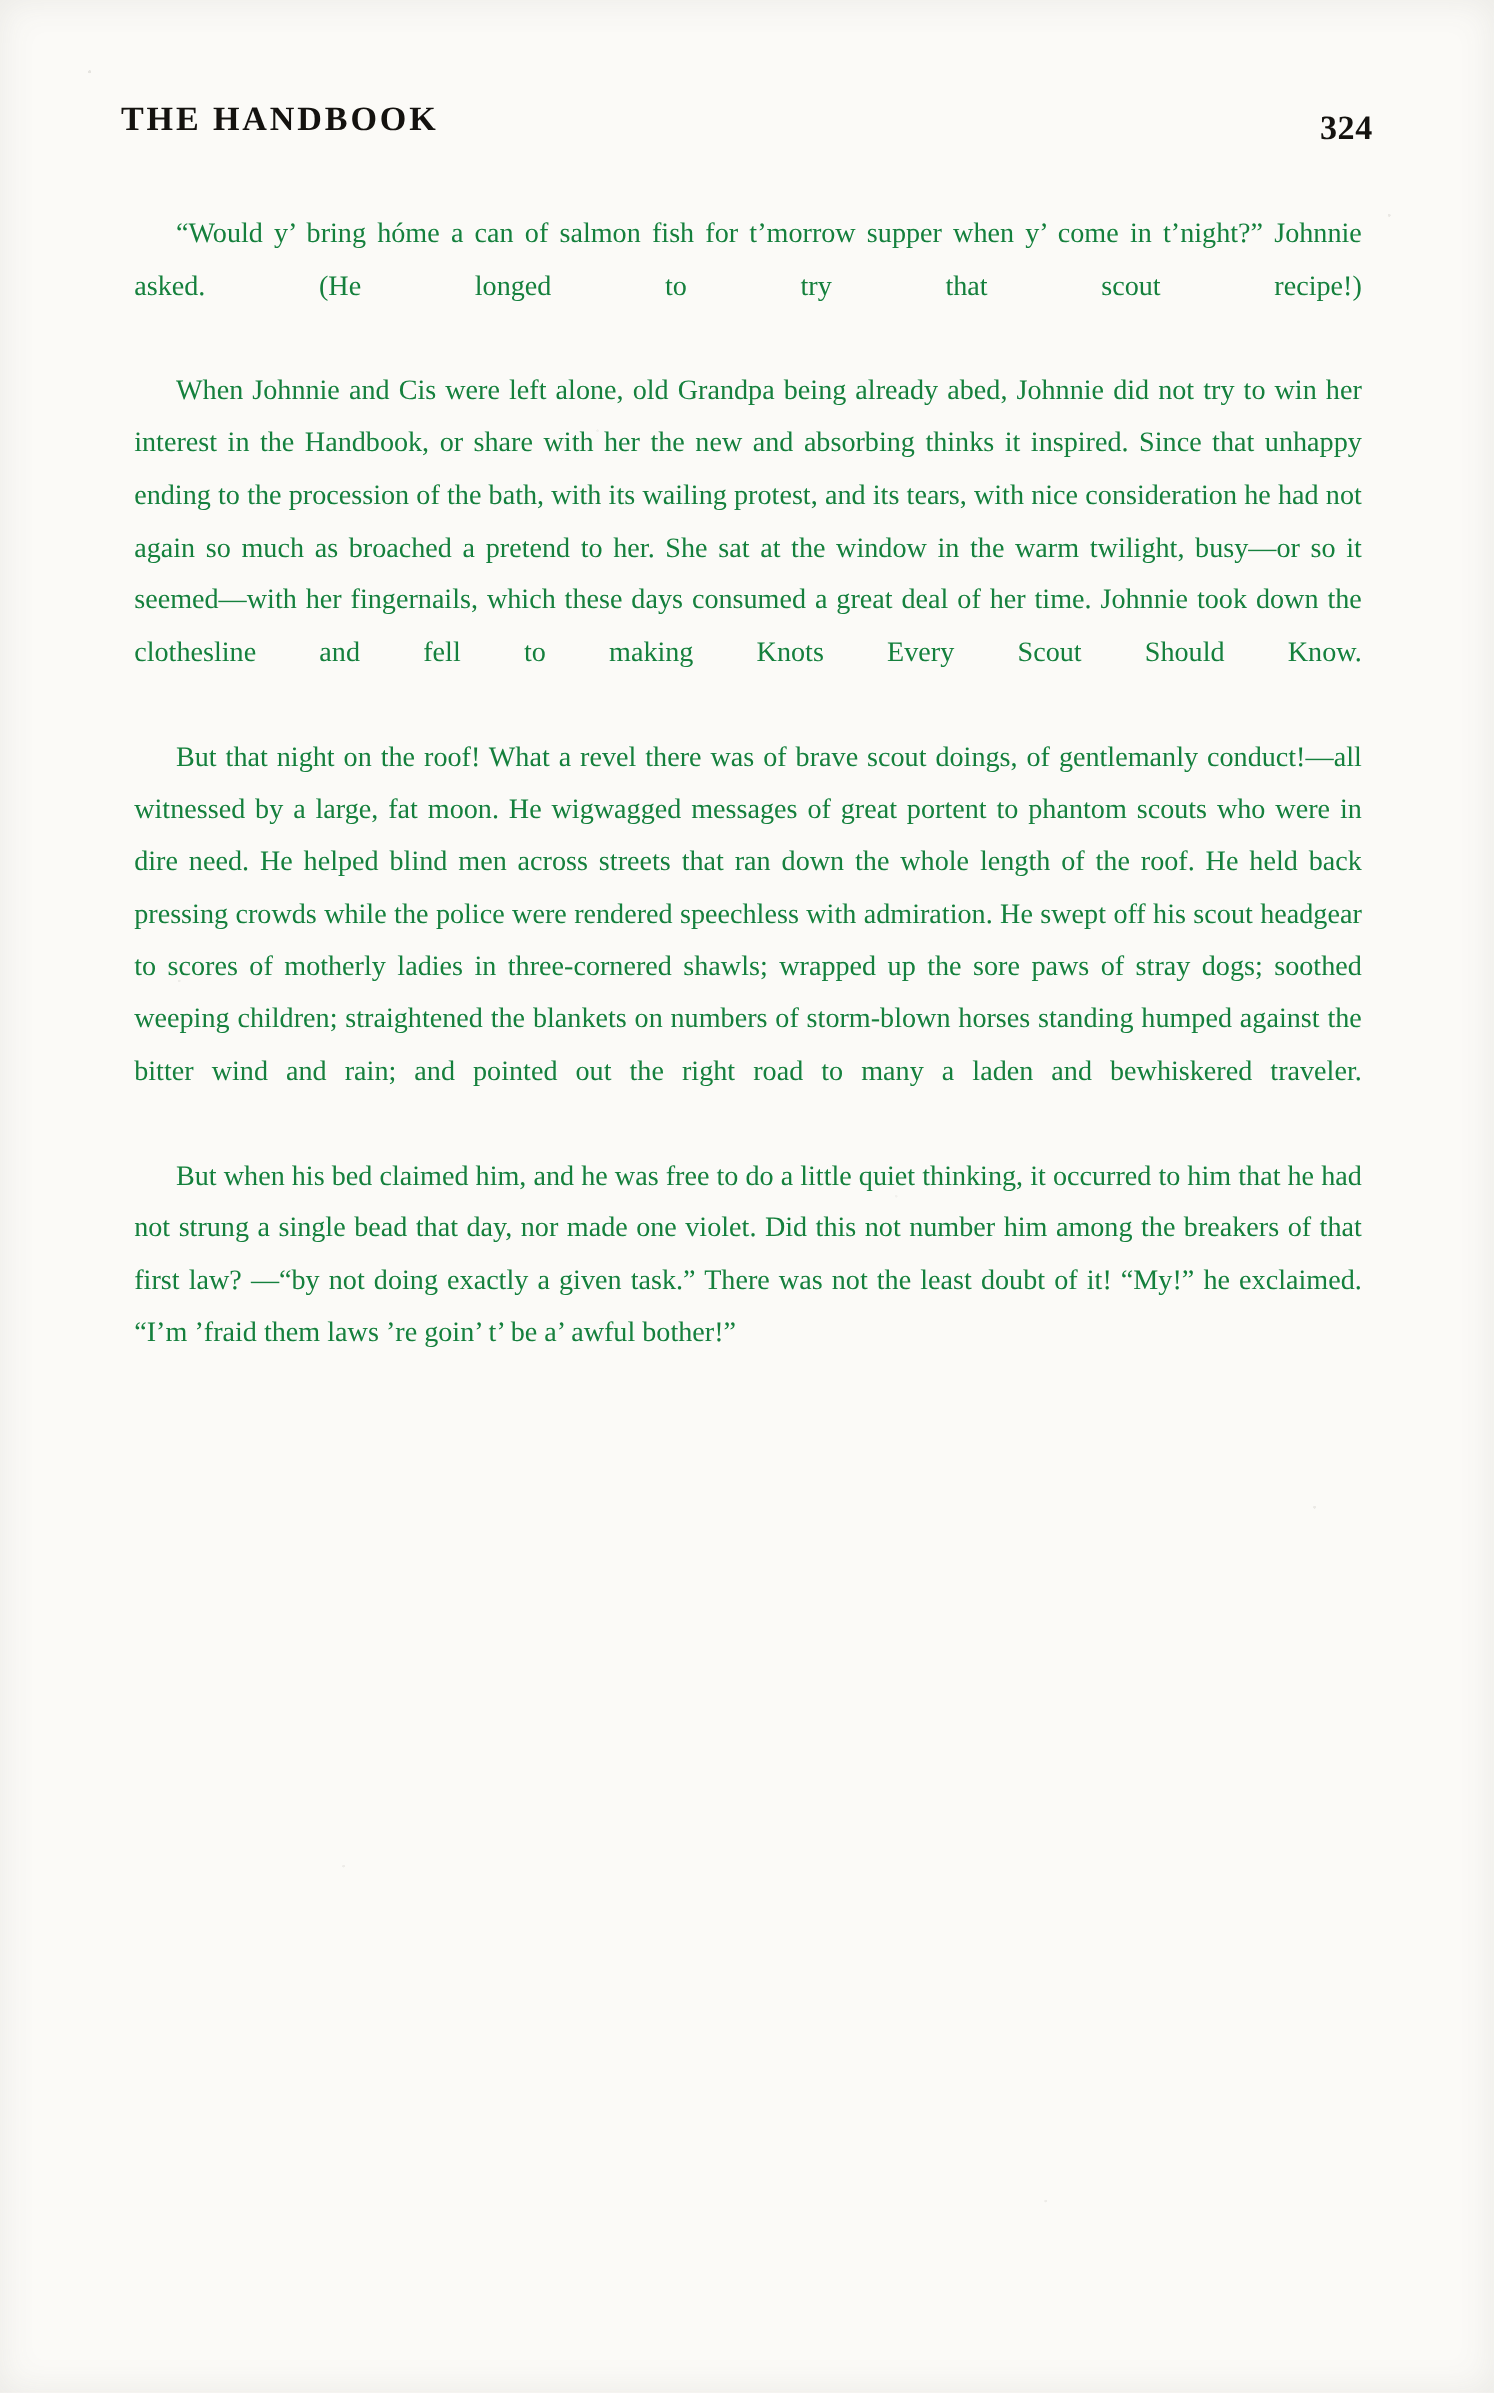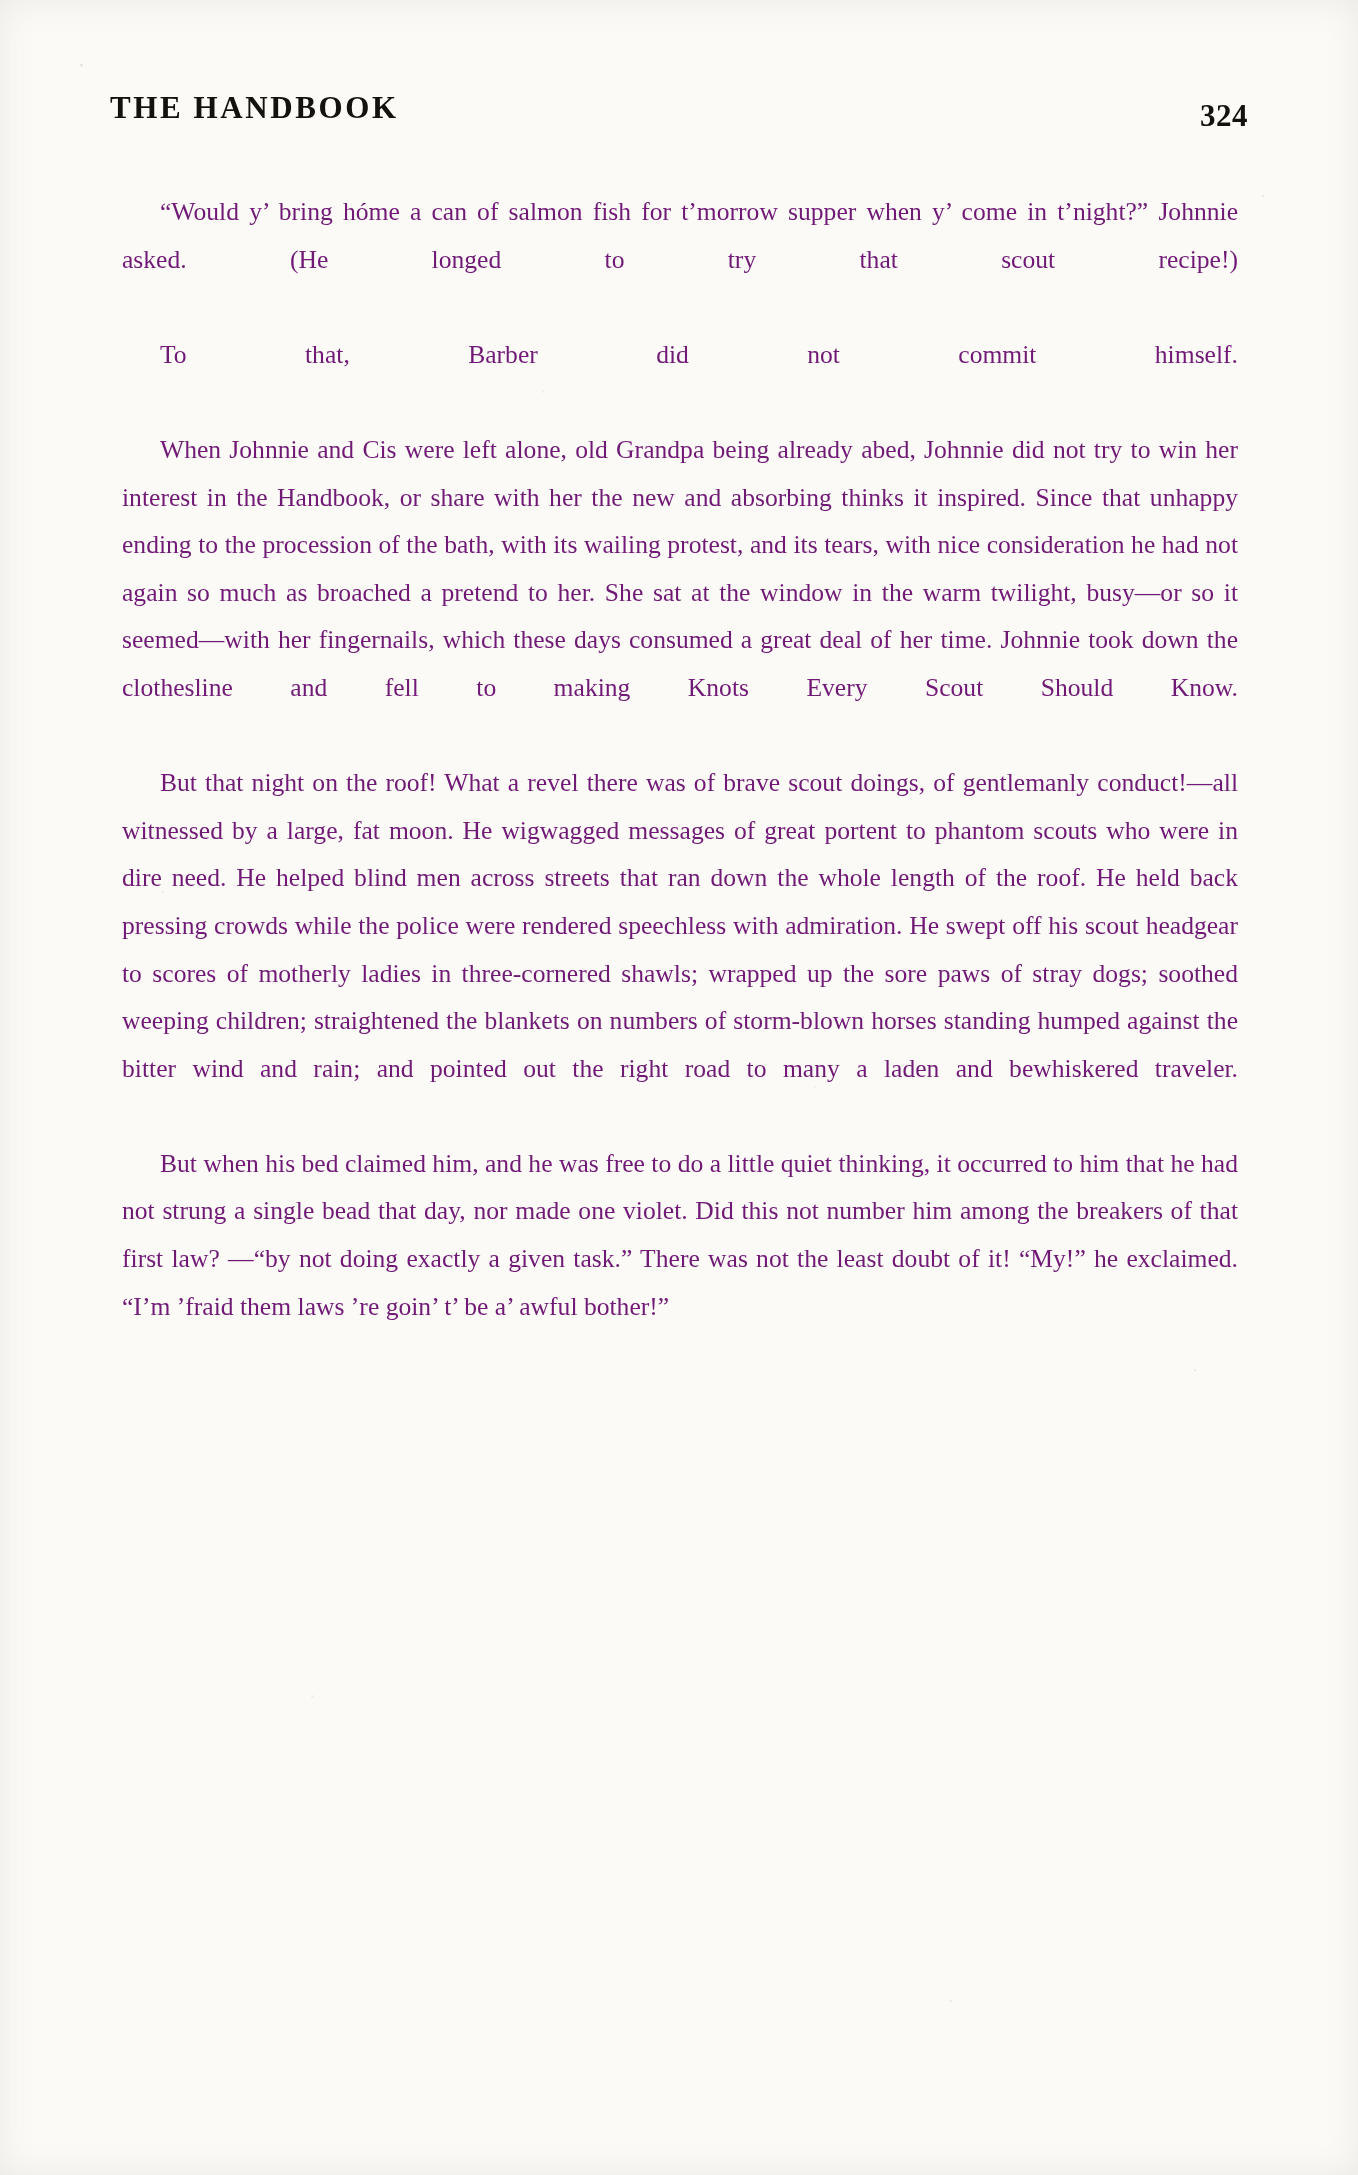--- a/index.html
+++ b/index.html
@@ -72,21 +72,21 @@
     left: 122px;
     right: 120px;
     top: 188px;
   }
   p {
     margin: 0;
     font-size: 25.6px;
     line-height: 47.6px;
     text-align: justify;
     text-justify: inter-word;
-    color: #701a75;
+    color: #15803d;
     font-family: "Liberation Serif", serif;
   }
   p.indent {
     text-indent: 38px;
   }
   
   p:after {
     content: "";
     display: inline-block;
     width: 100%;
@@ -100,21 +100,20 @@
 
 <div class="content">
 
   <div class="header">
     <div class="running-head">THE HANDBOOK</div>
     <div class="page-number">324</div>
   </div>
 
   <div class="body-text">
     <p class="indent">“Would y’ bring hóme a can of salmon fish for t’morrow supper when y’ come in t’night?” Johnnie asked. (He longed to try that scout recipe!)</p>
-    <p class="indent">To that, Barber did not commit himself.</p>
     <p class="indent">When Johnnie and Cis were left alone, old Grandpa being already abed, Johnnie did not try to win her interest in the Handbook, or share with her the new and absorbing thinks it inspired.  Since that unhappy ending to the procession of the bath, with its wailing protest, and its tears, with nice consideration he had not again so much as broached a pretend to her.  She sat at the window in the warm twilight, busy—or so it seemed—with her fingernails, which these days consumed a great deal of her time.  Johnnie took down the clothesline and fell to making Knots Every Scout Should Know.</p>
     <p class="indent">But that night on the roof!  What a revel there was of brave scout doings, of gentlemanly conduct!—all witnessed by a large, fat moon.  He wigwagged messages of great portent to phantom scouts who were in dire need.  He helped blind men across streets that ran down the whole length of the roof.  He held back pressing crowds while the police were rendered speechless with admiration.  He swept off his scout headgear to scores of motherly ladies in three-cornered shawls; wrapped up the sore paws of stray dogs; soothed weeping children; straightened the blankets on numbers of storm-blown horses standing humped against the bitter wind and rain; and pointed out the right road to many a laden and bewhiskered traveler.</p>
     <p class="indent last-natural">But when his bed claimed him, and he was free to do a little quiet thinking, it occurred to him that he had not strung a single bead that day, nor made one violet.  Did this not number him among the breakers of that first law?  —“by not doing exactly a given task.”  There was not the least doubt of it!  “My!” he exclaimed.  “I’m ’fraid them laws ’re goin’ t’ be a’ awful bother!”</p>
   </div>
 
 </div>
 
 <div class="edge-shadow"></div>
 
 </body></html>

